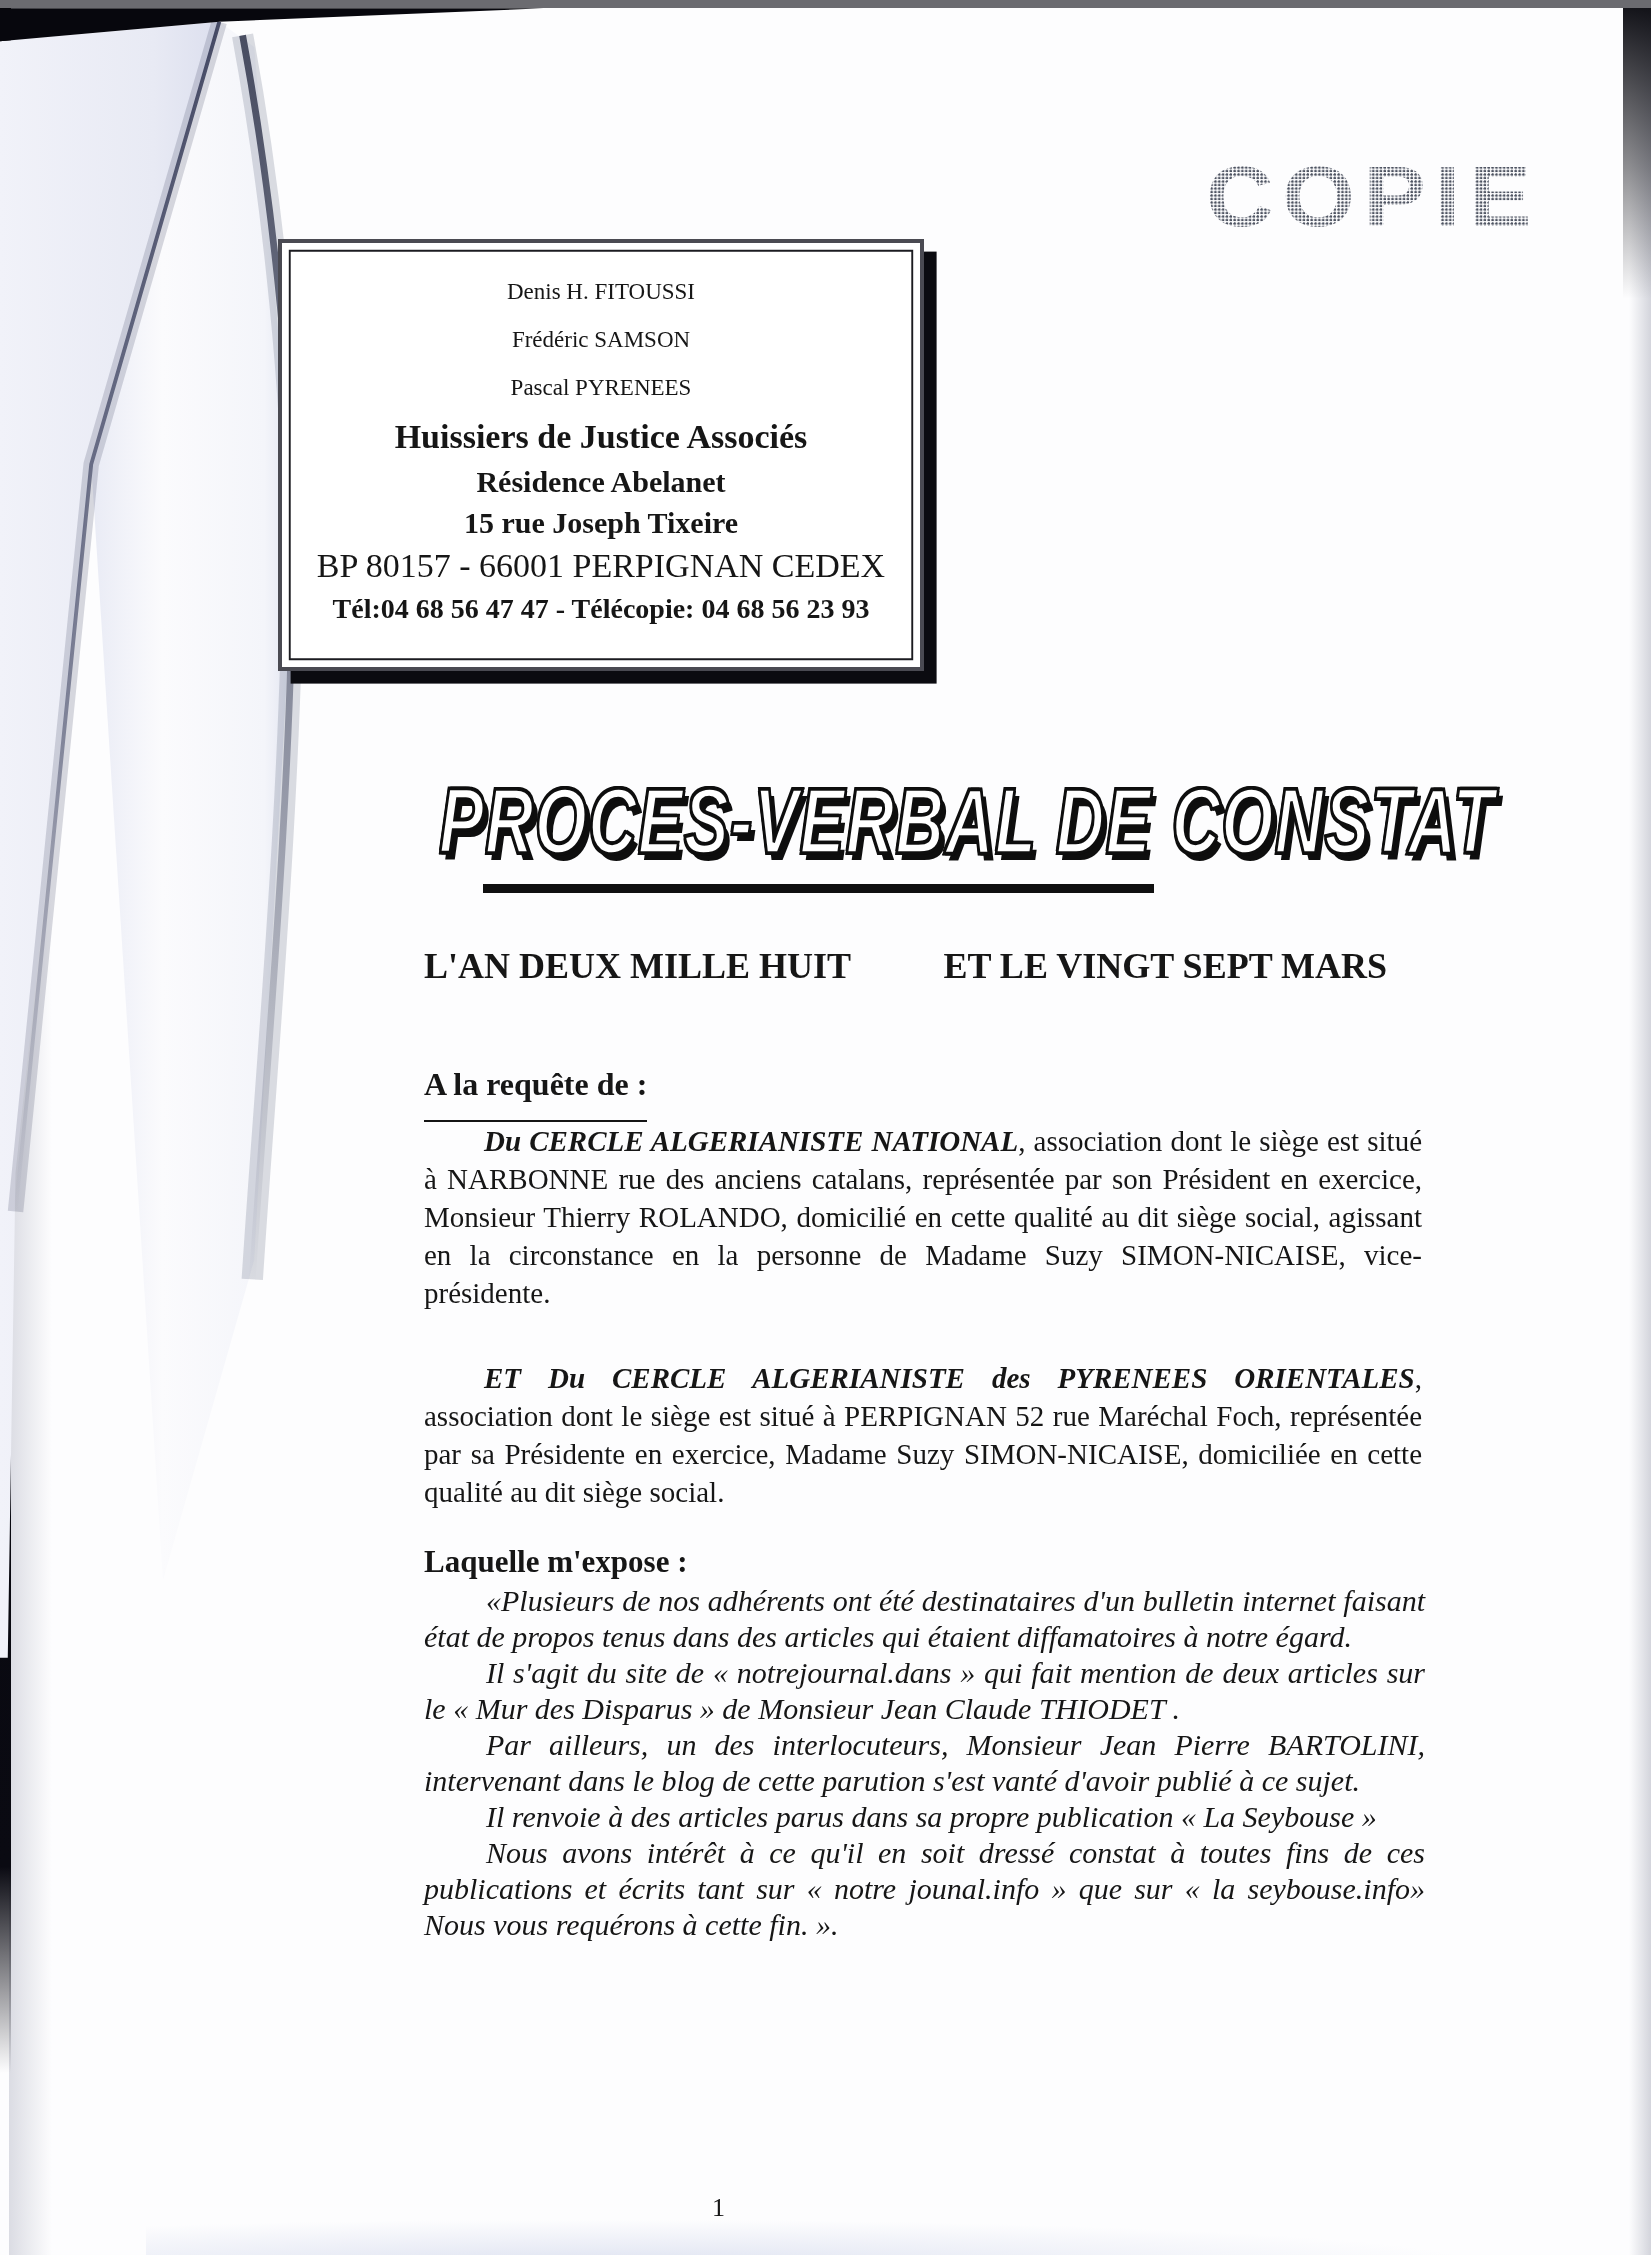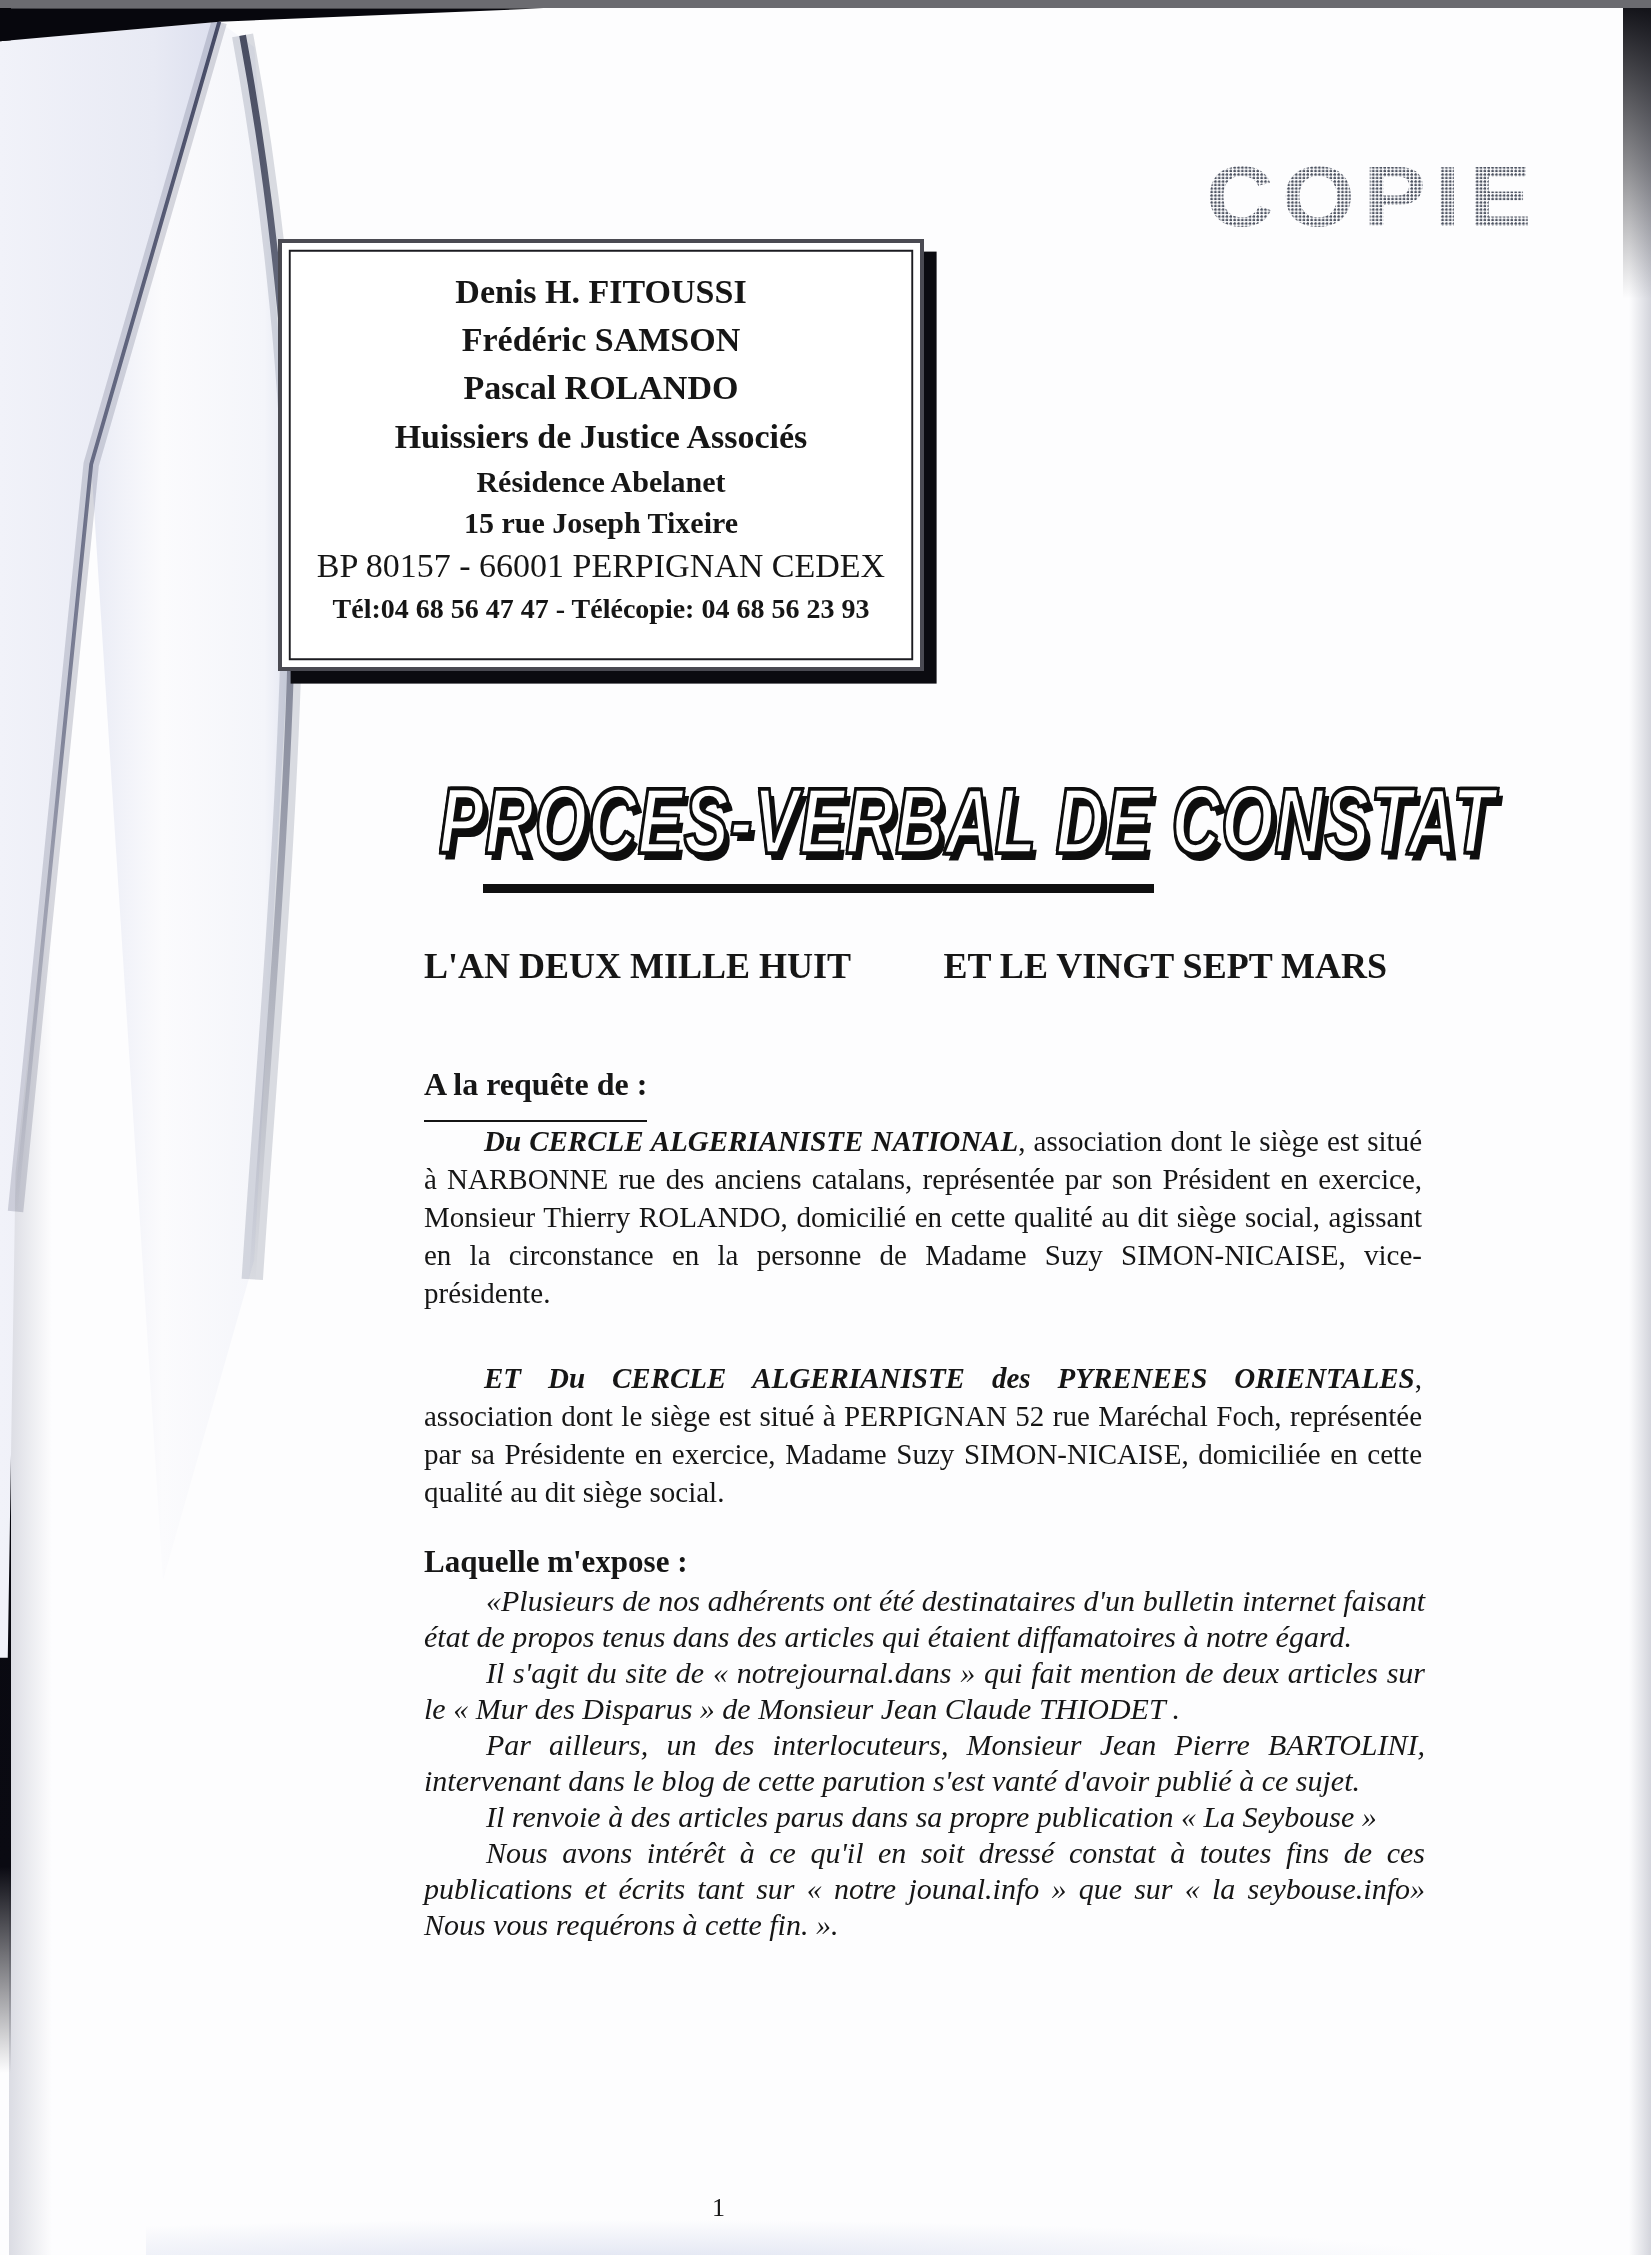--- a/index.html
+++ b/index.html
@@ -32,21 +32,21 @@
     mask-size:3.5px 3.5px;
   }
   
   .lh-box {
     position:absolute; left:278px; top:231px; width:646px; height:432px;
     box-sizing:border-box; background:#fff;
     border:4.9px solid #4a4a52;
     box-shadow:12.6px 12.6px 0 #0b0b10, inset 0 0 0 6.8px #ffffff, inset 0 0 0 8.7px #1b1b20;
     text-align:center; padding-top:25px;
   }
-  .lh-name   { font-size:34px; font-weight:bold; line-height:48px; }
+  .lh-name   { font-size:23px; font-weight:normal; line-height:48px; }
   .lh-role   { font-size:34px; font-weight:bold; line-height:49px; }
   .lh-sub    { font-size:30px; font-weight:bold; line-height:41px; }
   .lh-dir    { font-size:25px; font-style:italic; line-height:37px; }
   .lh-dir sup{ font-size:14.6px; }
   .lh-postal { font-size:34px; font-weight:normal; line-height:46px; }
   .lh-phone  { font-size:28px; font-weight:bold; line-height:39px; }
   
   .title-wrap { position:absolute; left:439px; top:763px; width:970px; }
   .title-text {
     display:inline-block; white-space:nowrap;
@@ -117,21 +117,21 @@
     <path d="M226,14 L94,470 L16,1240" stroke="rgba(58,64,96,.2)" stroke-width="16" fill="none"></path>
     <path d="M226,14 L94,470 L16,1240" stroke="url(#gCrease1)" stroke-width="4" fill="none"></path>
     <polygon points="0,0 560,0 226,14 0,34" fill="#07070d"></polygon>
   </svg>
 
   <div class="stamp">COPIE</div>
 
   <div class="lh-box">
     <div class="lh-name">Denis H. FITOUSSI</div>
     <div class="lh-name">Frédéric SAMSON</div>
-    <div class="lh-name">Pascal ROLANDO</div>
+    <div class="lh-name">Pascal PYRENEES</div>
     <div class="lh-role">Huissiers de Justice Associés</div>
     <div class="lh-sub">Résidence Abelanet</div>
     <div class="lh-sub">15 rue Joseph Tixeire</div>
     <div class="lh-postal">BP 80157 -  66001 PERPIGNAN CEDEX</div>
     <div class="lh-phone">Tél:04 68 56 47 47  - Télécopie: 04 68 56 23 93</div>
   </div>
 
   <div class="title-wrap">
     <span class="title-text">PROCES-VERBAL DE CONSTAT</span>
   </div>

